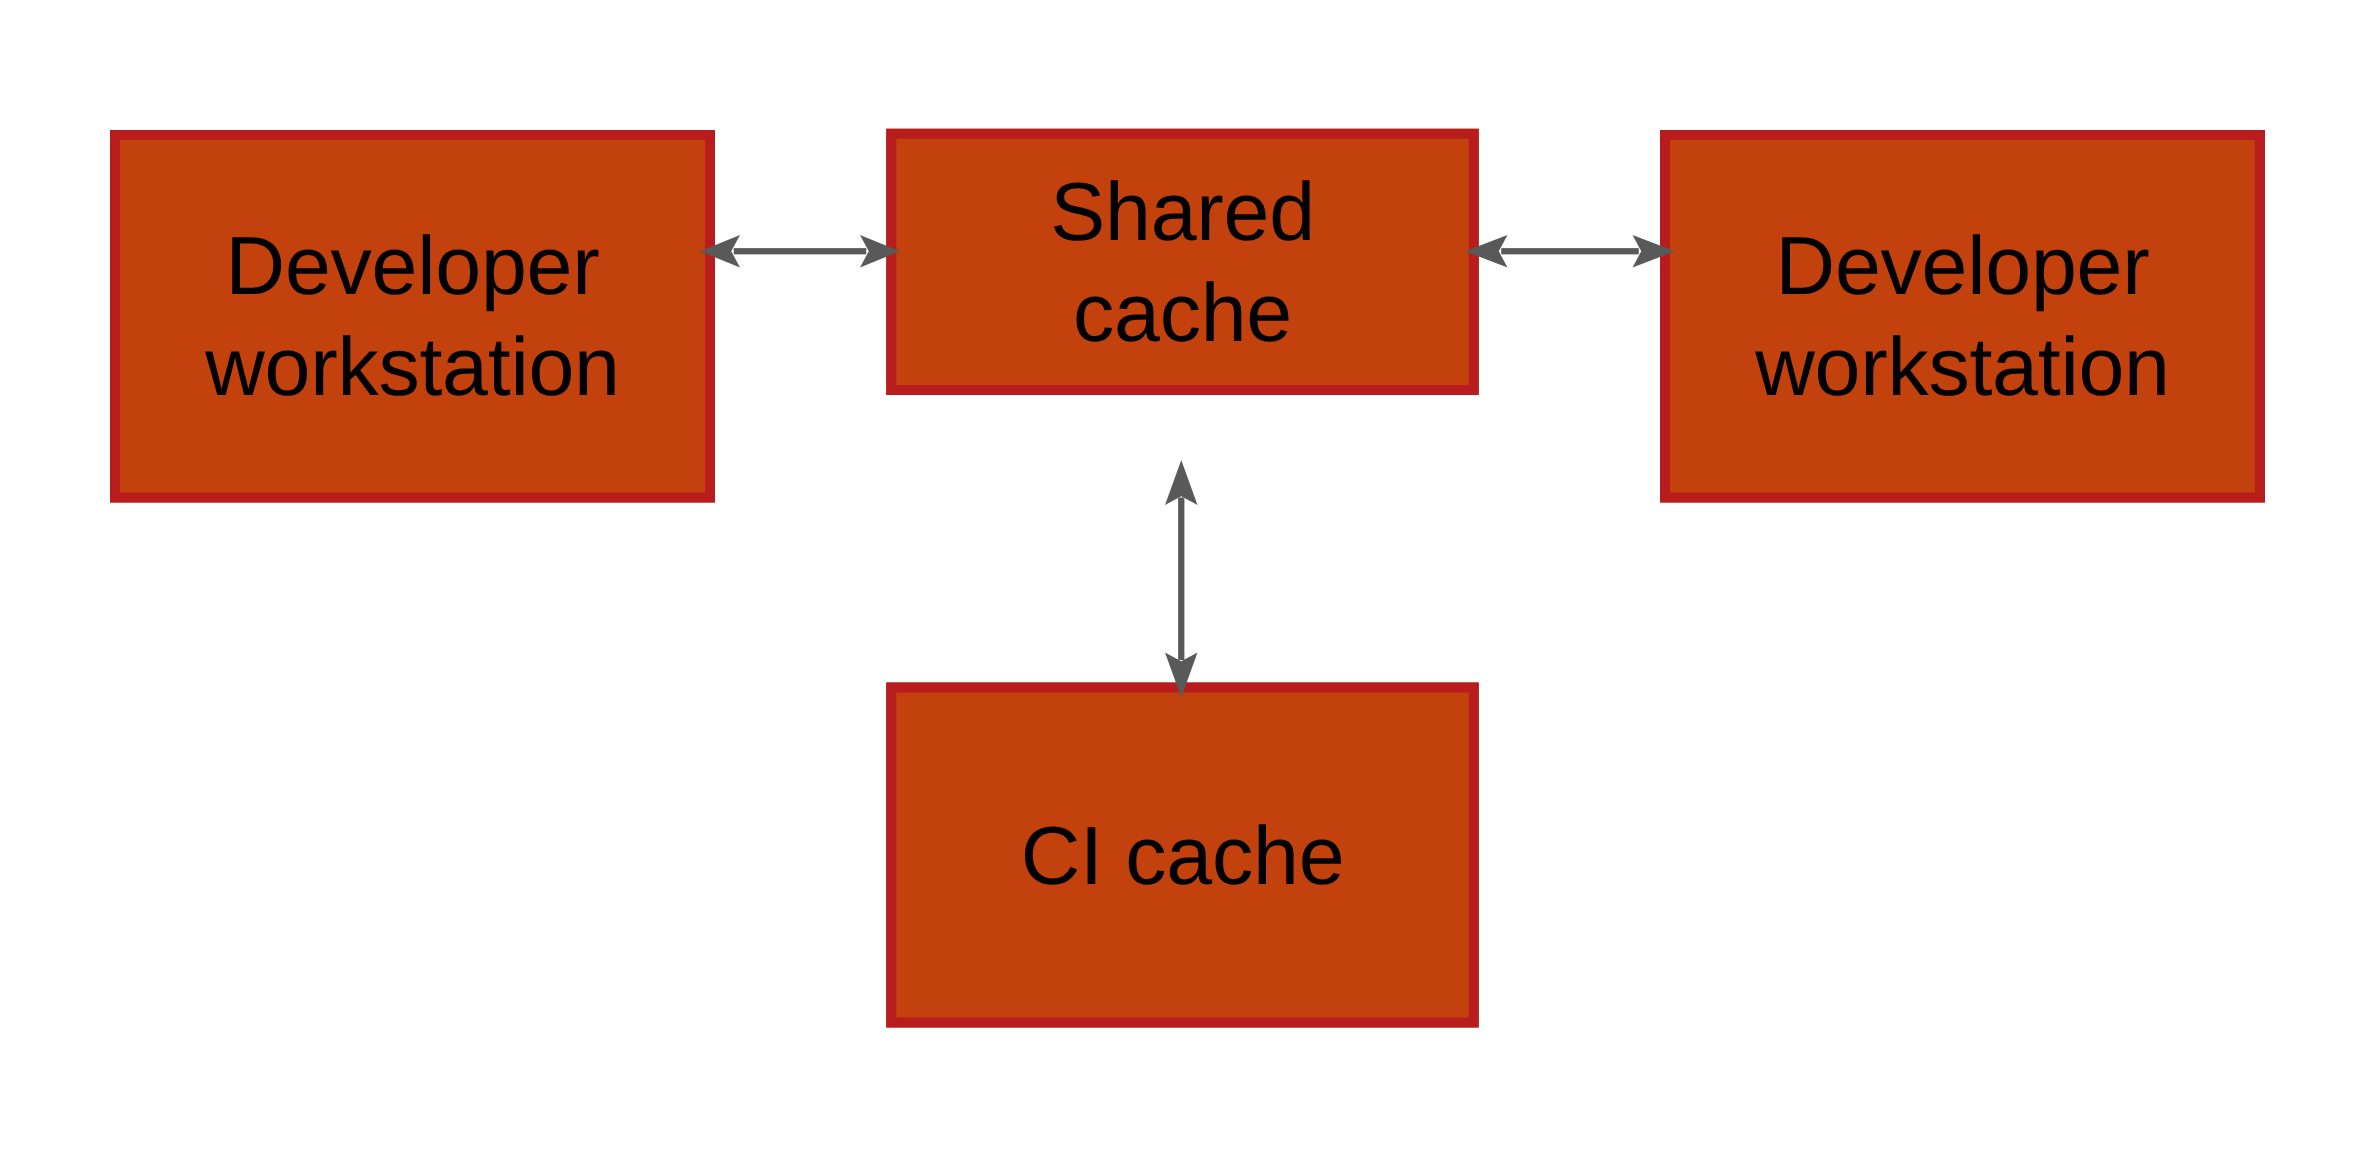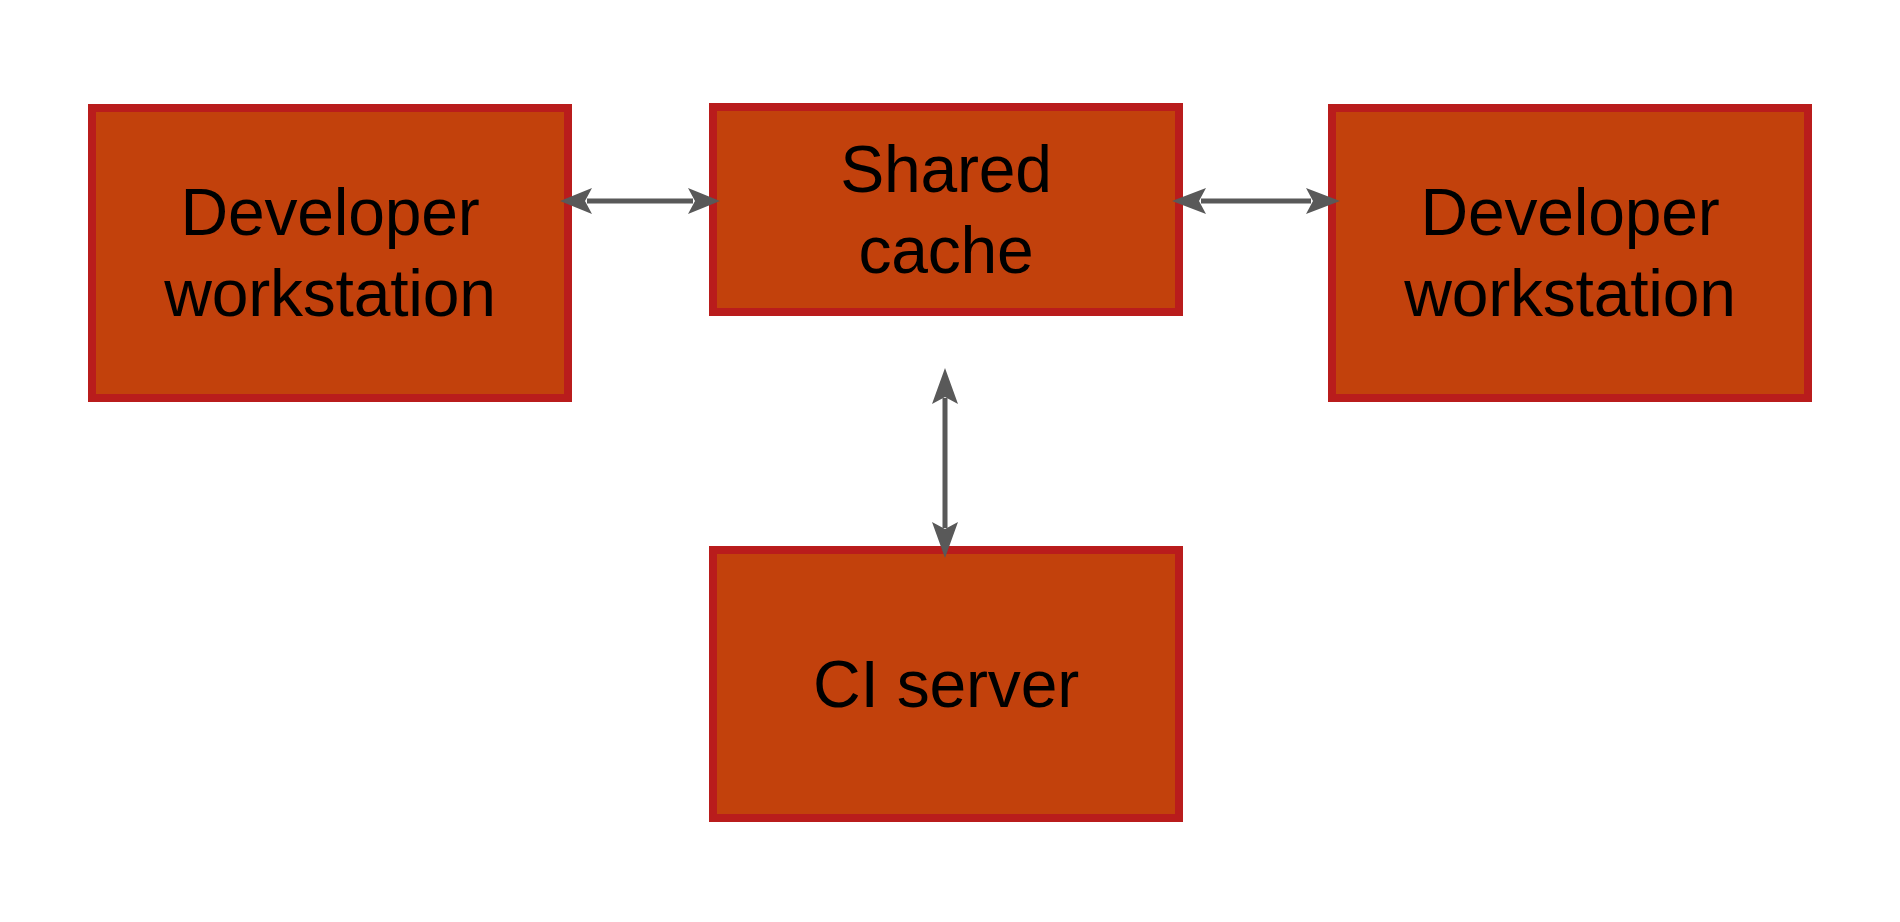--- a/index.html
+++ b/index.html
@@ -65,21 +65,21 @@
     <span class="node-label">Shared
 cache</span>
   </div>
 
   <div class="node-box" id="node-dev-right">
     <span class="node-label">Developer
 workstation</span>
   </div>
 
   <div class="node-box" id="node-ci">
-    <span class="node-label">CI server</span>
+    <span class="node-label">CI cache</span>
   </div>
 
   <svg class="connector" id="connector-left-cache" viewBox="0 0 160 46" width="160" height="46">
     <g fill="#595959" stroke="none">
       <rect x="27" y="20.5" width="106" height="5"></rect>
       <path d="M 0 23 L 32 10 L 25 23 L 32 36 Z"></path>
       <path d="M 160 23 L 128 10 L 135 23 L 128 36 Z"></path>
     </g>
   </svg>
 

